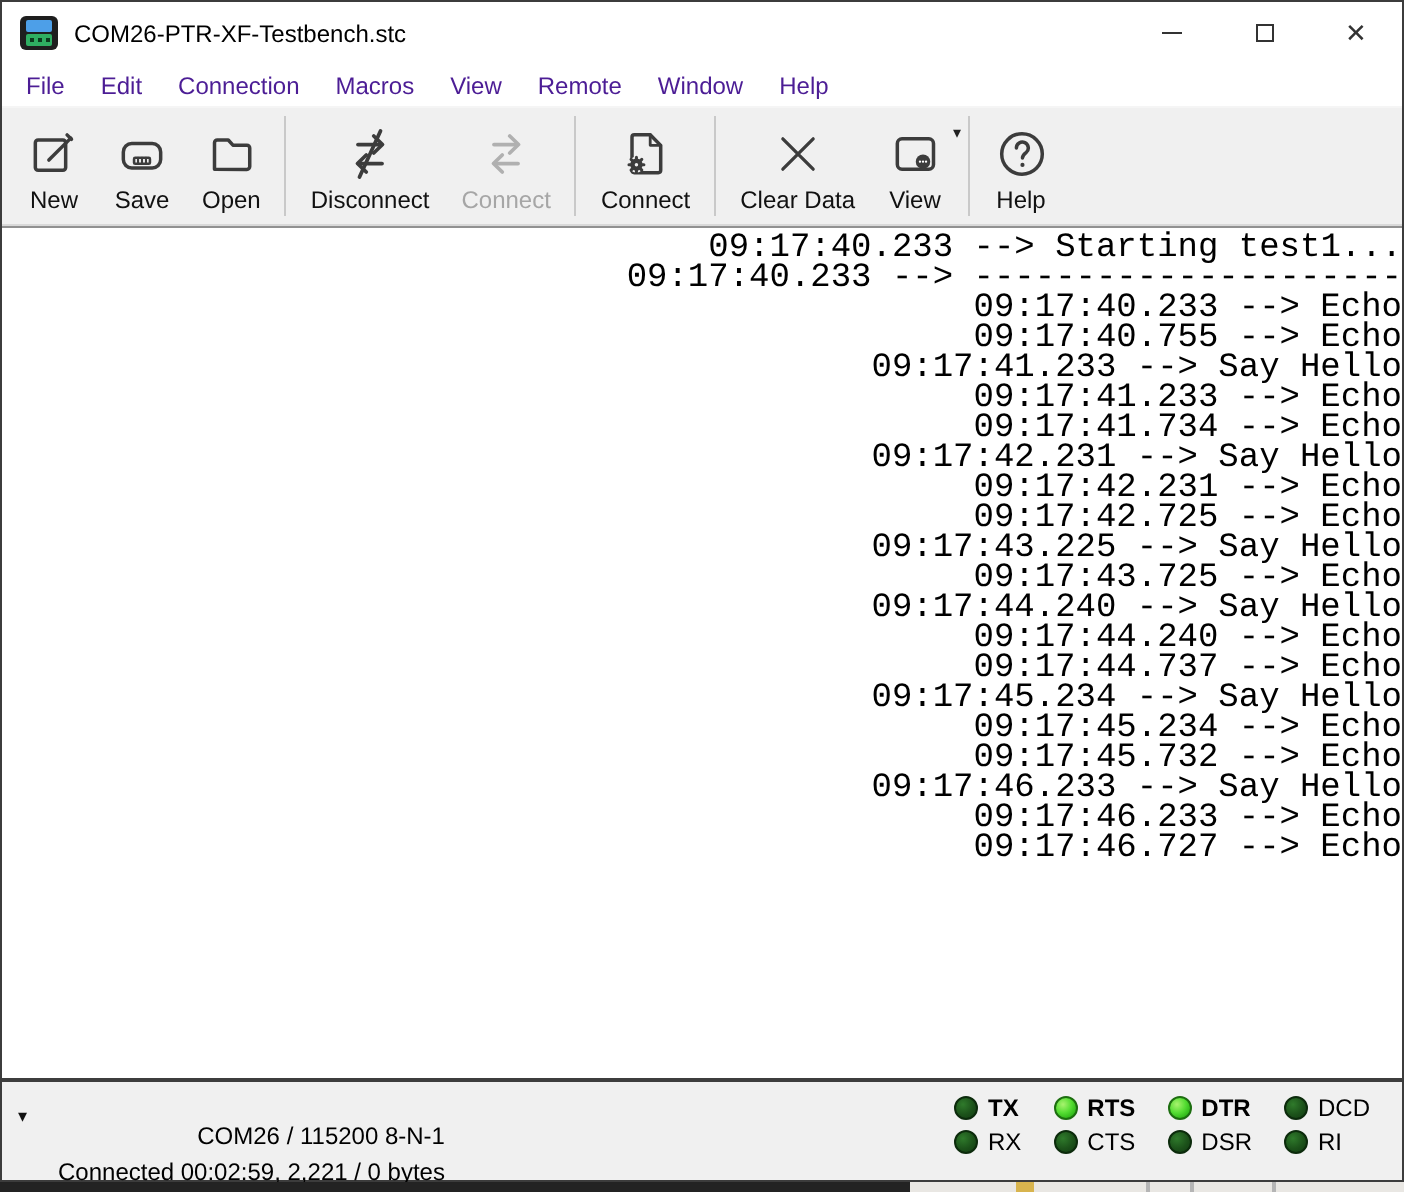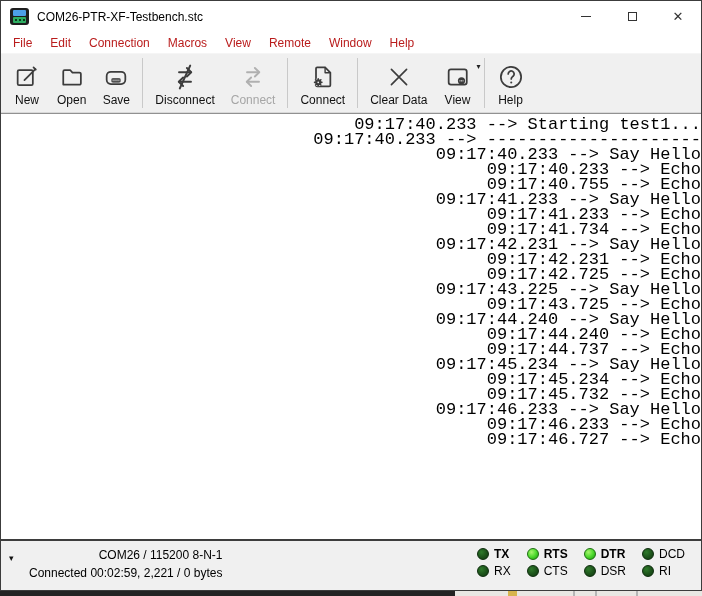--- a/index.html
+++ b/index.html
@@ -14,39 +14,39 @@
   .app-icon .dot { position:absolute; width:2px; height:2px; background:#0c3a1e; bottom:4px; }
   .title-text { margin-left:8px; font-size:12px; color:#000; }
   .win-controls { margin-left:auto; display:flex; height:31px; }
   .wbtn { width:46px; height:31px; display:flex; align-items:center; justify-content:center; }
   .glyph-min { width:10px; height:1px; background:#333; display:block; }
   .glyph-max { width:9px; height:9px; border:1px solid #333; display:block; }
   .glyph-close { font-size:13px; color:#333; line-height:1; }
 
   
   .menubar { height:21px; background:#fff; display:flex; align-items:center; padding-left:3px; flex:0 0 auto; }
-  .menu-item { font-size:12px; color:#b91c1c; padding:3px 9px; white-space:nowrap; }
+  .menu-item { font-size:12px; color:#4c1d95; padding:3px 9px; white-space:nowrap; }
 
   
   .toolbar { height:60px; background:#f0f0f0; border-top:1px solid #f5f5f5; border-bottom:1px solid #d9d9d9; display:flex; align-items:stretch; padding-left:4px; flex:0 0 auto; }
   .tbtn { display:flex; flex-direction:column; align-items:center; justify-content:flex-end; padding:4px 8px 5px; font-size:12px; color:#111; }
   .tbtn .icon-row { height:33px; display:flex; align-items:center; position:relative; }
   .tbtn.disabled { color:#a6a6a6; }
   .tsep { width:1px; background:#c9c9c9; margin:4px 4px; }
   .drop-arrow { position:absolute; right:-9px; top:3px; font-size:8px; color:#222; line-height:1; }
   svg.tico { display:block; }
 
   
   .terminal { flex:1 1 auto; background:#fff; border-top:1px solid #919191; overflow:hidden; padding:3px 0 0 3px; }
   .term-line { font-family:"Liberation Mono","DejaVu Sans Mono",monospace; font-size:17px; line-height:15px; color:#000; white-space:pre; }
 
   
   .statusbar { height:51px; background:#f0f0f0; border-top:2px solid #3d3d3d; position:relative; flex:0 0 auto; }
   .collapse-arrow { position:absolute; left:8px; top:13px; font-size:9px; color:#111; line-height:1; }
-  .status-text { position:absolute; left:28px; top:5px; font-size:12px; color:#000; line-height:18px; }
+  .status-text { position:absolute; left:28px; top:18px; font-size:12px; color:#000; line-height:18px; }
   .leds { position:absolute; right:16px; top:6px; display:grid; grid-template-rows:repeat(2,auto); grid-auto-flow:column; column-gap:16px; row-gap:3px; }
   .led-cell { display:flex; align-items:center; gap:5px; }
   .led { width:12px; height:12px; border-radius:50%; flex:0 0 auto; }
   .led.on  { background:radial-gradient(circle at 35% 32%, #a8f36e 0%, #55dd33 45%, #2db517 78%, #1c8c0d 100%); border:1px solid #1d6e10; }
   .led.off { background:radial-gradient(circle at 35% 32%, #2f7a2b 0%, #1c521a 55%, #113a11 100%); border:1px solid #0c2b0c; }
   .led-label { font-size:12px; color:#000; }
   .led-label.bold { font-weight:bold; }
 
   
   .sliver { height:5px; position:relative; background:#e9e7e3; }
@@ -101,35 +101,35 @@
             <path d="M9.8 14.6 L19.2 5.2"></path>
             <path d="M17.6 3.8 l1.9 1.9"></path>
       </svg>
         </span>
       <span>New</span>
     </div>
 
     <div class="tbtn">
       <span class="icon-row">
           <svg class="tico" width="28" height="28" viewBox="0 0 24 24" fill="none" stroke="#3c3c3c" stroke-width="1.5" stroke-linecap="round" stroke-linejoin="round">
-        <path d="M4.5 18.5 V7.2 a1.2 1.2 0 0 1 1.2 -1.2 h4.7 l2 2.2 h6 a1.2 1.2 0 0 1 1.2 1.2 v8 a1.2 1.2 0 0 1 -1.2 1.2 z"></path>
-      </svg>
-        </span>
-      <span>Open</span>
-    </div>
-
-    <div class="tbtn">
-      <span class="icon-row">
-          <svg class="tico" width="28" height="28" viewBox="0 0 24 24" fill="none" stroke="#3c3c3c" stroke-width="1.5" stroke-linecap="round" stroke-linejoin="round">
         <rect x="4" y="7.5" width="16" height="10.5" rx="3.6"></rect>
         <rect x="8.6" y="13.6" width="6.8" height="2.6" rx="0.5" stroke-width="1.1"></rect>
         <path d="M10.3 13.6 v2.6 M12 13.6 v2.6 M13.7 13.6 v2.6" stroke-width="0.9"></path>
       </svg>
         </span>
       <span>Save</span>
+    </div>
+
+    <div class="tbtn">
+      <span class="icon-row">
+          <svg class="tico" width="28" height="28" viewBox="0 0 24 24" fill="none" stroke="#3c3c3c" stroke-width="1.5" stroke-linecap="round" stroke-linejoin="round">
+        <path d="M4.5 18.5 V7.2 a1.2 1.2 0 0 1 1.2 -1.2 h4.7 l2 2.2 h6 a1.2 1.2 0 0 1 1.2 1.2 v8 a1.2 1.2 0 0 1 -1.2 1.2 z"></path>
+      </svg>
+        </span>
+      <span>Open</span>
     </div>
 
     <div class="tsep"></div>
 
     <div class="tbtn">
       <span class="icon-row">
           <svg class="tico" width="30" height="30" viewBox="0 0 24 24" fill="none" stroke="#3c3c3c" stroke-width="1.5" stroke-linecap="round" stroke-linejoin="round">
         <path d="M7.2 8.2 h9.4"></path>
             <path d="M13.5 4.8 l3.5 3.4 -3.5 3.4"></path>
         <path d="M16.8 15.8 h-9.4"></path>
@@ -203,21 +203,20 @@
       </svg>
         </span>
       <span>Help</span>
     </div>
 
   </div>
 
   <div class="terminal">
       <div class="term-line">09:17:40.233 --&gt; Starting test1...</div>
       <div class="term-line">09:17:40.233 --&gt; ---------------------</div>
-      <div class="term-line">09:17:40.233 --&gt; Say Hello</div>
       <div class="term-line">09:17:40.233 --&gt; Echo</div>
       <div class="term-line">09:17:40.755 --&gt; Echo</div>
       <div class="term-line">09:17:41.233 --&gt; Say Hello</div>
       <div class="term-line">09:17:41.233 --&gt; Echo</div>
       <div class="term-line">09:17:41.734 --&gt; Echo</div>
       <div class="term-line">09:17:42.231 --&gt; Say Hello</div>
       <div class="term-line">09:17:42.231 --&gt; Echo</div>
       <div class="term-line">09:17:42.725 --&gt; Echo</div>
       <div class="term-line">09:17:43.225 --&gt; Say Hello</div>
       <div class="term-line">09:17:43.725 --&gt; Echo</div>

